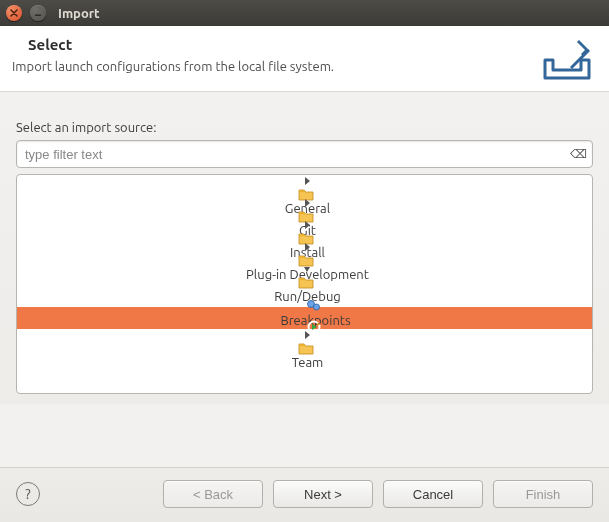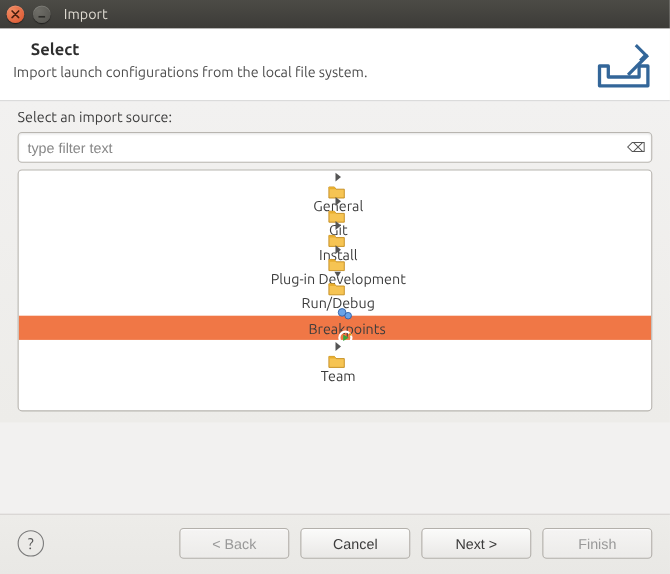--- a/index.html
+++ b/index.html
@@ -30,21 +30,21 @@
     align-items: center;
     justify-content: center;
     box-shadow: inset 0 1px 0 rgba(255,255,255,0.15), 0 1px 1px rgba(0,0,0,0.5);
   }
   .tb-close { background: radial-gradient(circle at 30% 30%, #f28c63, #d9522c); }
   .tb-min   { background: radial-gradient(circle at 30% 30%, #6f6e68, #53524d); }
   .tb-btn svg { width: 8px; height: 8px; }
   .tb-title {
     margin-left: 4px;
     color: #dfdbd2;
-    font-weight: normal;
+    font-weight: bold;
     font-size: 13px;
   }
 
   
   .header {
     position: relative;
     background: #ffffff;
     padding: 10px 16px 18px 12px;
     border-bottom: 1px solid #d8d8d8;
   }
@@ -60,21 +60,21 @@
   }
   .header .banner-icon {
     position: absolute;
     right: 14px;
     top: 10px;
   }
 
   
   .body {
     background: linear-gradient(to bottom, #f2f1f0, #edece9);
-    padding: 8px 16px 10px 16px;
+    padding: 28px 16px 10px 16px;
   }
   .body-label {
     font-size: 13px;
     color: #3c3c3c;
     margin-bottom: 6px;
   }
 
   .filter-wrap {
     position: relative;
     margin-bottom: 6px;
@@ -313,16 +313,16 @@
           <path d="M1 3 h5 l1.5 2 H1 z" fill="#e8ae2e"></path>
         </svg>
         <span class="row-label">Team</span>
       </div>
     </div>
 </div>
 
 <div class="footer">
   <div class="help-btn">?</div>
   <button class="wiz-btn" id="btn-back" disabled="">&lt; Back</button>
+  <button class="wiz-btn" id="btn-next">Next &gt;</button>
   <button class="wiz-btn" id="btn-cancel">Cancel</button>
-  <button class="wiz-btn" id="btn-next">Next &gt;</button>
   <button class="wiz-btn" id="btn-finish" disabled="">Finish</button>
 </div>
 
 </body></html>

